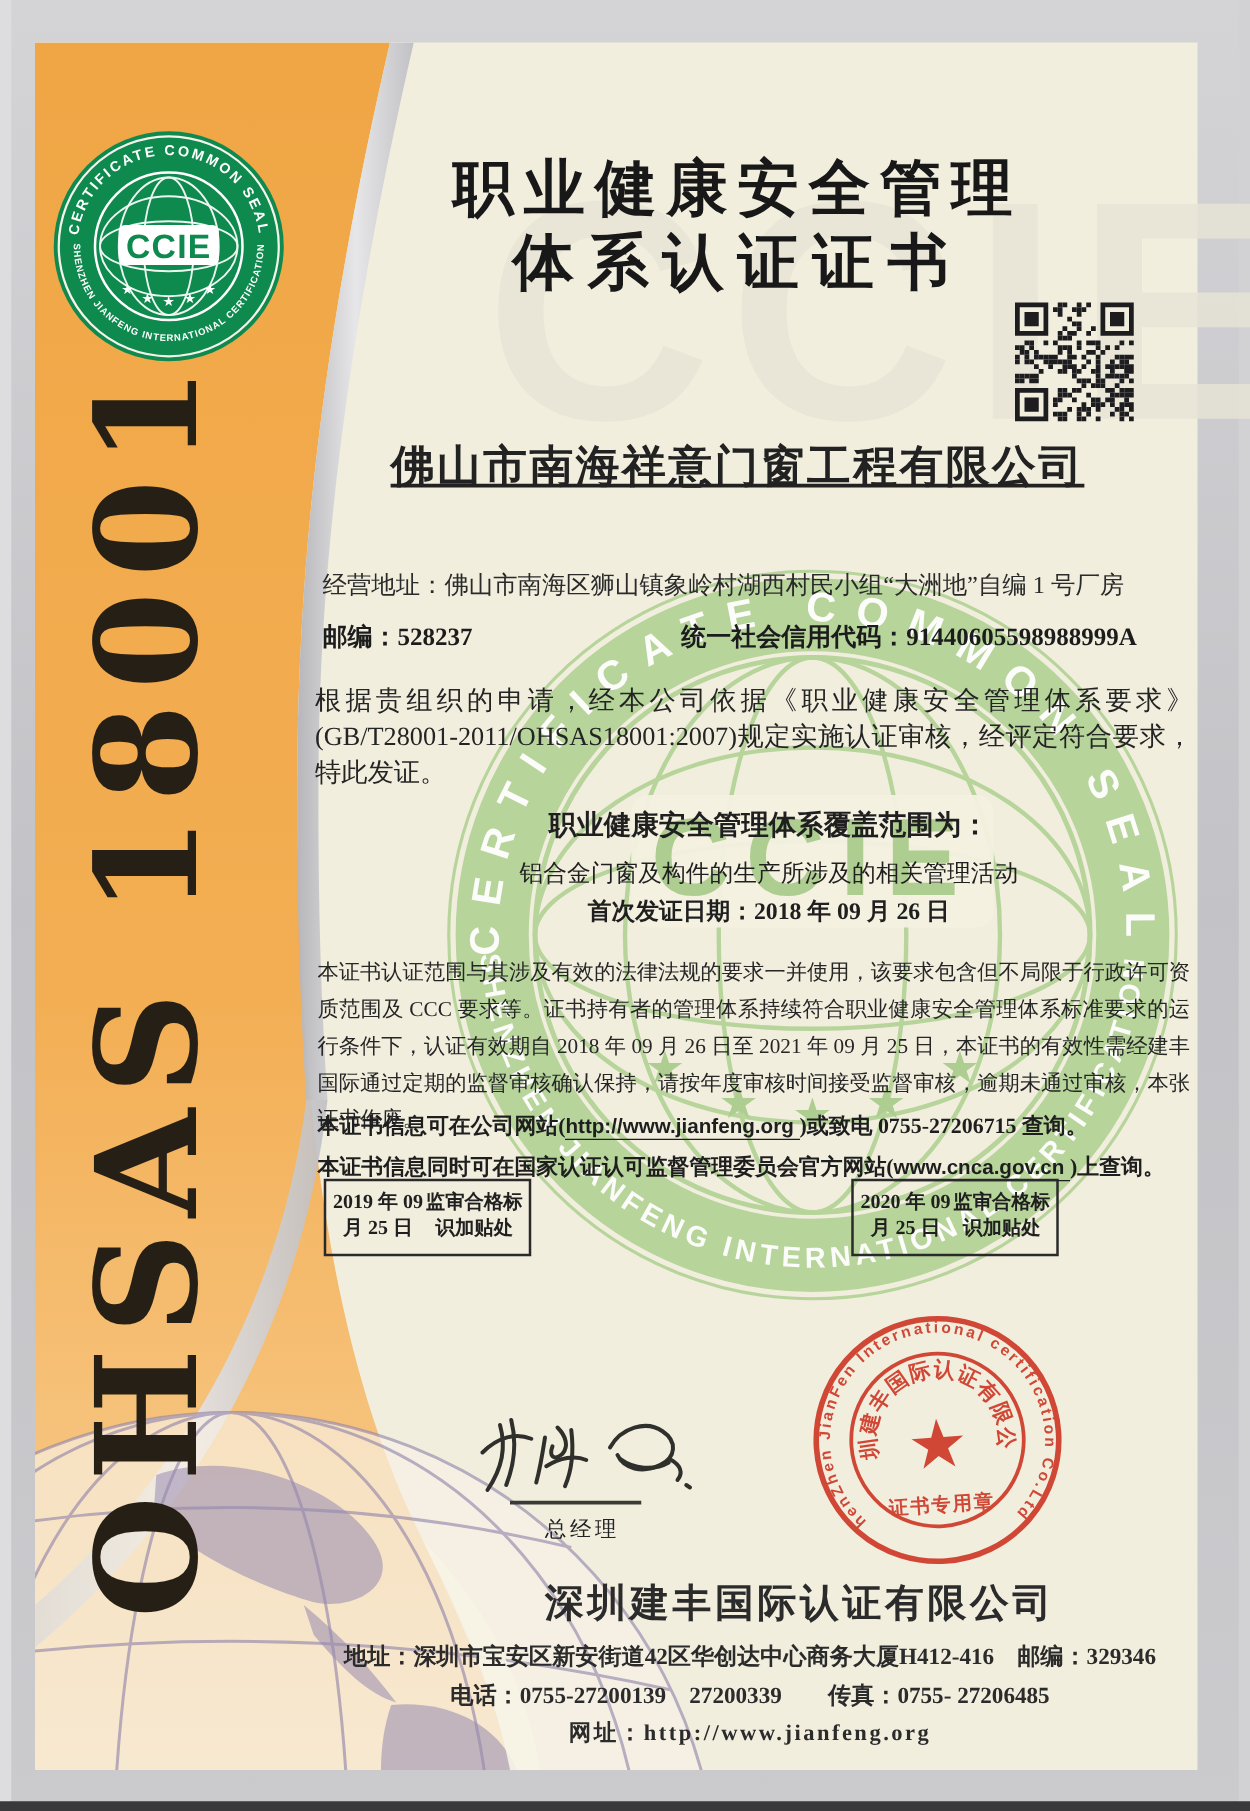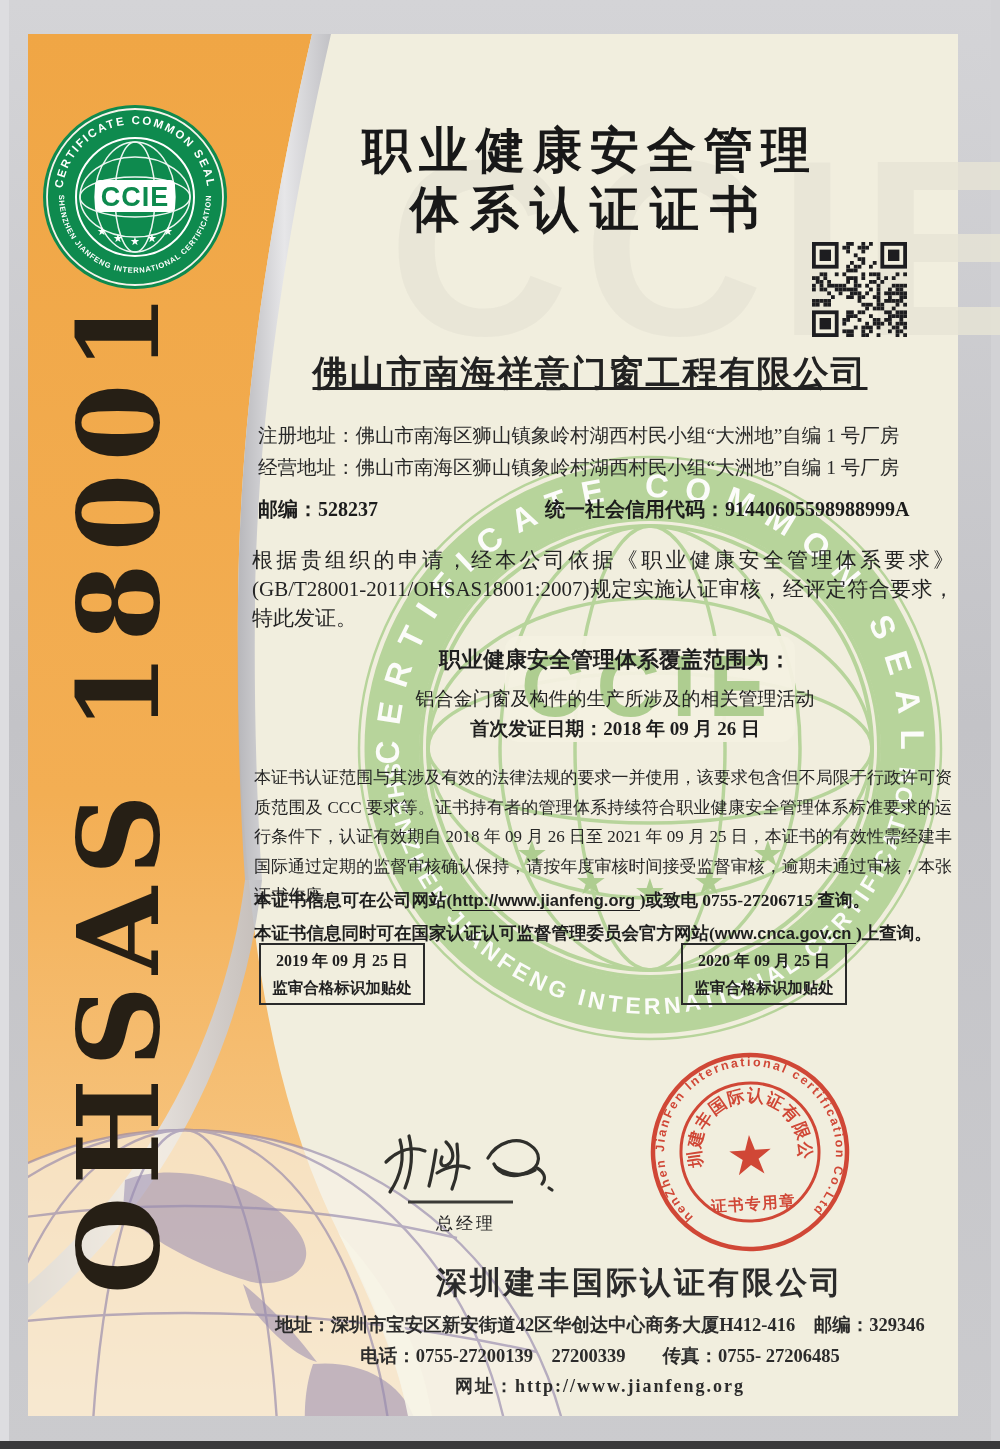--- a/index.html
+++ b/index.html
@@ -17,21 +17,21 @@
   .t-post{font-size:20px;font-weight:700;color:#1c1c1c;}
   .t-post .v{font-family:"Liberation Serif",serif;font-weight:600;}
   .t-grant{font-size:21px;line-height:29px;color:#242424;}
   .t-scopehead{font-size:22px;font-weight:700;}
   .t-scope{font-size:19px;}
   .t-issue{font-size:19px;font-weight:700;}
   .t-terms{font-size:17px;line-height:29.5px;color:#262626;}
   .t-info{font-size:17.5px;font-weight:600;color:#1e1e1e;}
   .t-info .u{border-bottom:1.8px solid #1e1e1e;padding-bottom:1px;font-family:"Liberation Sans","DejaVu Sans",sans-serif;font-weight:700;font-size:16.5px;}
   .auditbox{border:2px solid #2a2a2a;width:166px;height:62px;padding:6px 4px 4px 4px;box-sizing:border-box;
-            display:flex;flex-direction:column;justify-content:space-between;text-align:center;background:transparent;}
+            display:flex;flex-direction:row;justify-content:space-between;text-align:center;background:transparent;}
   .auditbox .d{font-size:16px;font-weight:700;}
   .auditbox .l{font-size:15.5px;font-weight:600;}
   .t-gm{font-size:17px;letter-spacing:3px;color:#222;}
   .t-issuer{font-size:31px;font-weight:700;letter-spacing:3px;color:#2b2b2b;}
   .t-foot{font-size:18.5px;font-weight:700;color:#2b2b2b;}
   .t-foot .n{font-family:"Liberation Serif",serif;}
   .t-web{font-size:18px;font-weight:700;letter-spacing:2px;color:#2b2b2b;}
   .sidebar-std{position:absolute;left:118px;top:788px;transform:translate(-50%,-50%) rotate(-90deg);
       white-space:nowrap;font-family:"DejaVu Serif","Liberation Serif",serif;font-weight:700;
       font-size:112px;letter-spacing:12px;color:#261f15;z-index:2;}
@@ -173,23 +173,20 @@
   </svg>
 
   <div class="abs sidebar-std">OHSAS 18001</div>
 
   <div class="abs ctr t-title" style="left:240px;top:118px;width:700px;">职业健康安全管理</div>
   <div class="abs ctr t-title" style="left:240px;top:177px;width:700px;letter-spacing:11px;">体系认证证书</div>
 
 
   <div class="abs ctr t-company" style="left:240px;top:350px;width:700px;">佛山市南海祥意门窗工程有限公司</div>
 
-  <div class="abs t-addr" style="left:258px;top:422px;width:690px;">
-    <span>注册地址：</span><span>佛山市南海区狮山镇象岭村湖西村民小组“大洲地”自编 1 号厂房</span>
-  </div>
   <div class="abs t-addr" style="left:258px;top:454px;width:690px;">
     <span>经营地址：</span><span>佛山市南海区狮山镇象岭村湖西村民小组“大洲地”自编 1 号厂房</span>
   </div>
 
   <div class="abs t-post" style="left:258px;top:496px;">
     <span>邮编：</span><span class="v">528237</span>
   </div>
   <div class="abs t-post" style="left:545px;top:496px;">
     <span>统一社会信用代码：</span><span class="v">91440605598988999A</span>
   </div>

